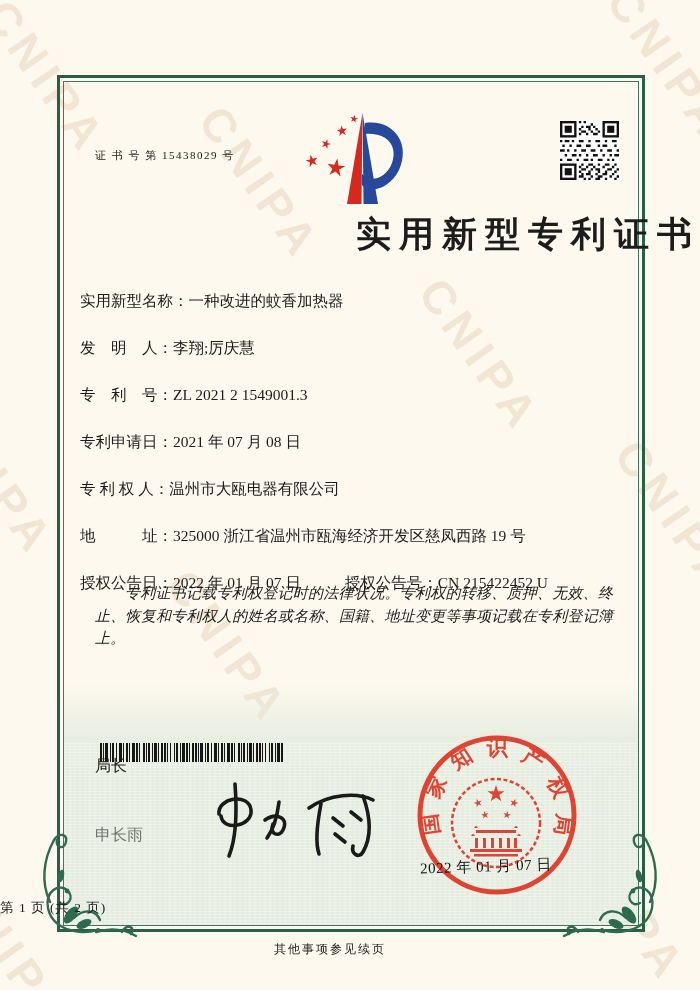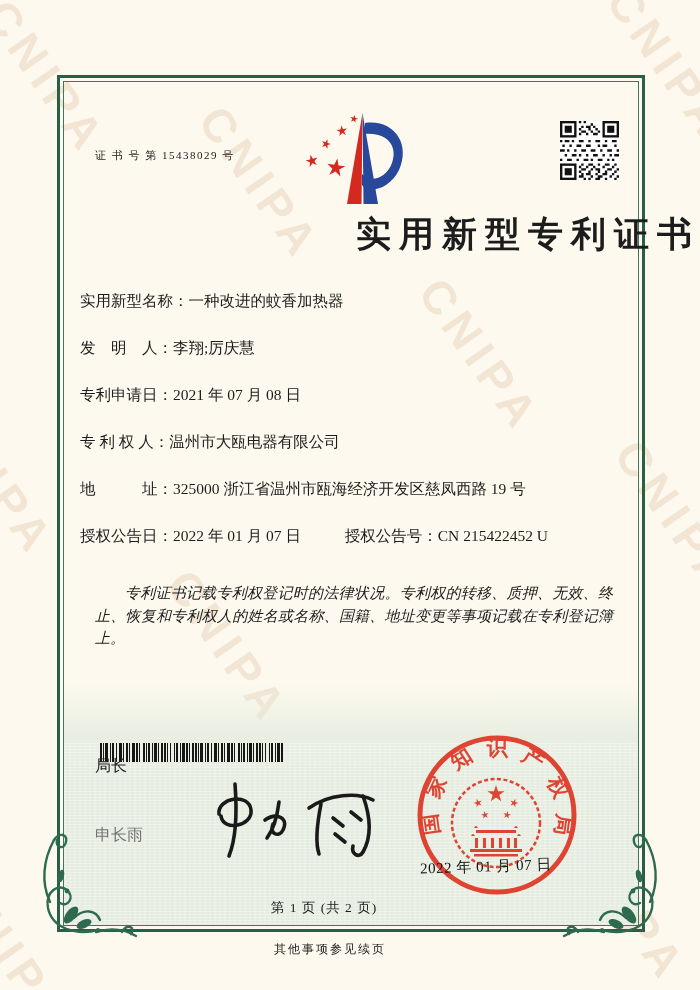--- a/index.html
+++ b/index.html
@@ -53,21 +53,21 @@
   .paras p{margin:0;text-indent:2em;text-align:justify;}
   .barcode{position:absolute;left:100px;top:743px;z-index:5;}
   .signer-title{position:absolute;left:95px;top:756px;z-index:5;
     font-family:"Liberation Sans","DejaVu Sans",sans-serif;font-size:16px;color:#222;}
   .signer-name{position:absolute;left:95px;top:825px;z-index:5;
     font-family:"Liberation Sans","DejaVu Sans",sans-serif;font-size:16px;color:#737373;}
   .signature{position:absolute;left:205px;top:780px;z-index:6;}
   .seal{position:absolute;left:415px;top:733px;z-index:6;opacity:.94;}
   .sealdate{position:absolute;left:420px;top:857px;width:150px;z-index:7;
     font-size:15px;color:#131313;letter-spacing:.5px;transform:rotate(-2deg);white-space:nowrap;}
-  .pageinfo{position:absolute;left:0;width:648px;top:899px;text-align:center;
+  .pageinfo{position:absolute;left:0;width:648px;top:899px;text-align:left;
     font-size:13.5px;letter-spacing:1px;z-index:5;}
   .contnote{position:absolute;left:0;width:660px;top:941px;text-align:center;
     font-size:12px;letter-spacing:2px;z-index:5;}
 </style>
 </head>
 <body>
 
 <span class="wm" style="left:18px;top:-10px">CNIPA</span>
 <span class="wm" style="left:640px;top:-24px">CNIPA</span>
 <span class="wm" style="left:232px;top:96px">CNIPA</span>
@@ -163,20 +163,21 @@
       M8,23h2v1h-2z M13,23h1v1h-1z M16,23h2v1h-2z M21,23h1v1h-1z M24,23h1v1h-1z
       M10,24h1v1h-1z M12,24h1v1h-1z M15,24h2v1h-2z M19,24h1v1h-1z M23,24h1v1h-1z"></path>
   </g>
 </svg>
 
 <div class="title">实用新型专利证书</div>
 
 <div class="fields">
   <div class="frow"><span>实用新型名称：</span><span>一种改进的蚊香加热器</span></div>
   <div class="frow"><span>发　明　人：</span><span>李翔;厉庆慧</span></div>
+  <div class="frow"><span>专　利　号：</span><span>ZL 2021 2 1549001.3</span></div>
   <div class="frow"><span>专利申请日：</span><span>2021 年 07 月 08 日</span></div>
   <div class="frow"><span>专 利 权 人：</span><span>温州市大瓯电器有限公司</span></div>
   <div class="frow"><span>地　　　址：</span><span>325000 浙江省温州市瓯海经济开发区慈凤西路 19 号</span></div>
   <div class="frow">
     <span>授权公告日：</span><span>2022 年 01 月 07 日</span>
     <span class="grant-no">授权公告号：</span><span>CN 215422452 U</span>
   </div>
 </div>
 
 <div class="paras">

